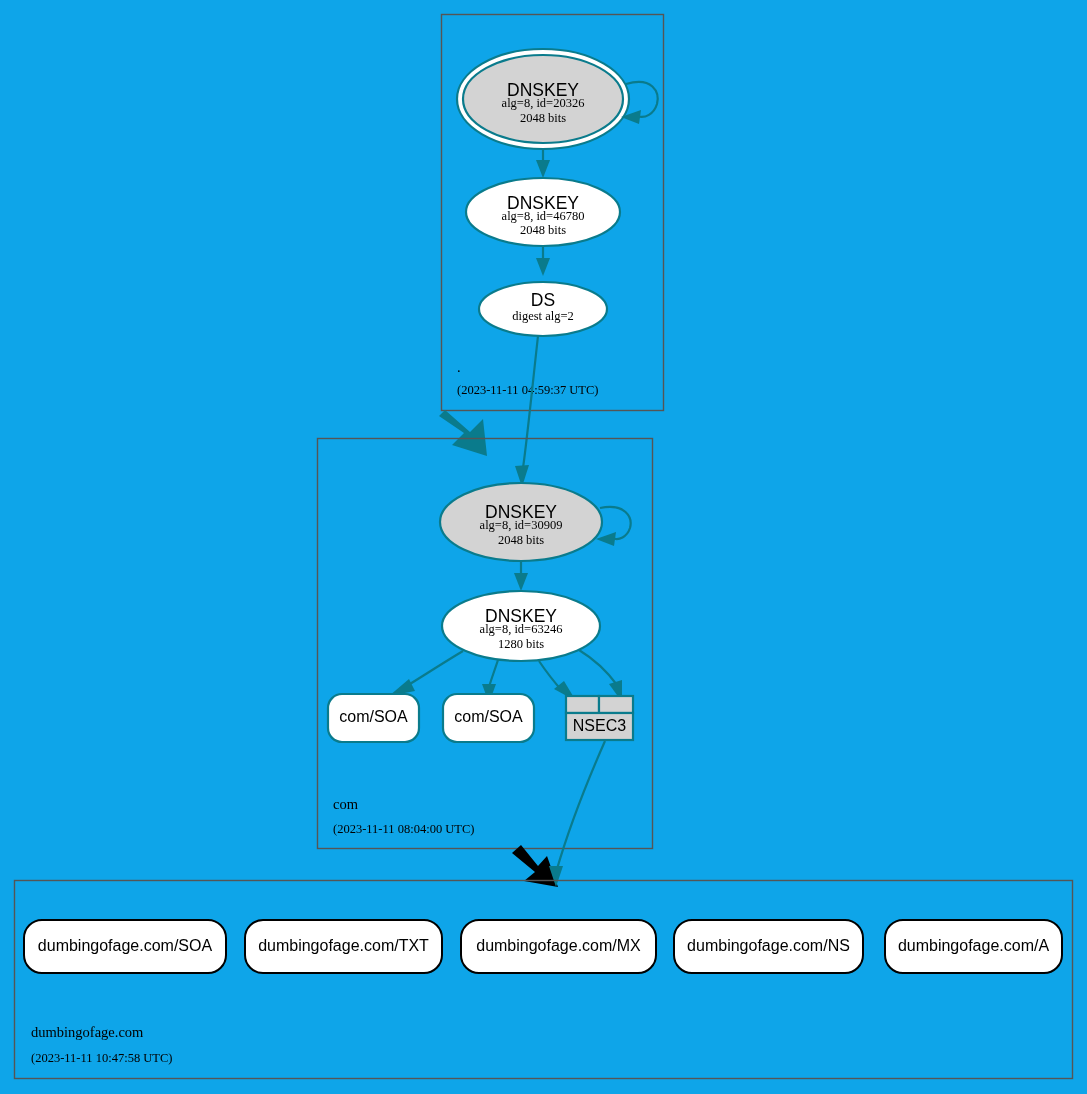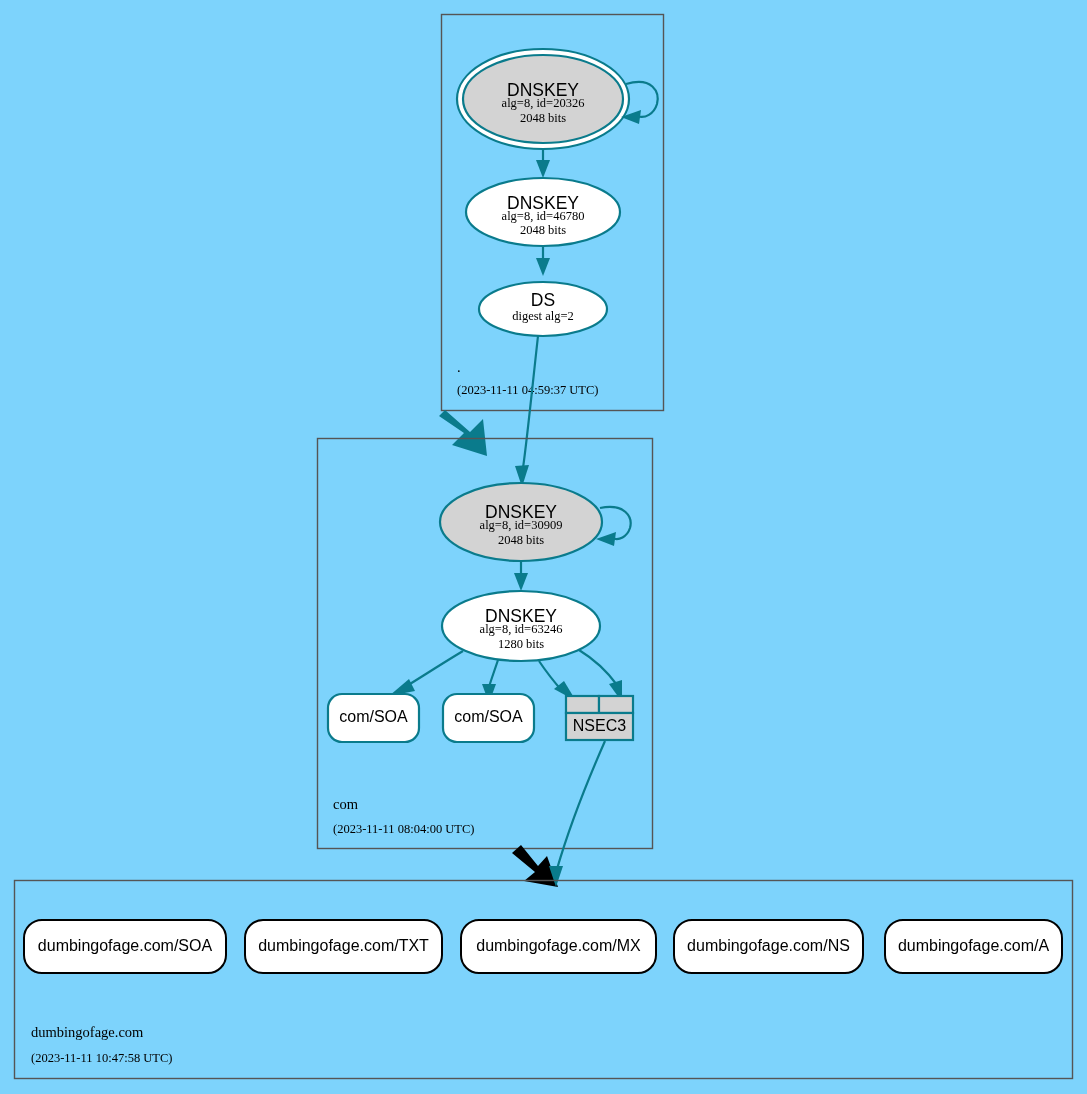--- a/index.html
+++ b/index.html
@@ -8,21 +8,21 @@
     background: #ffffff;
   }
   body {
     font-family: "Liberation Sans", sans-serif;
     -webkit-font-smoothing: antialiased;
   }
   #canvas {
     position: relative;
     width: 1087px;
     height: 1094px;
-    background: #7dd3fc;
+    background: #0ea5e9;
     overflow: hidden;
   }
   svg#graph {
     position: absolute;
     left: 0;
     top: 0;
     width: 1087px;
     height: 1094px;
   }
   .cluster-box {

